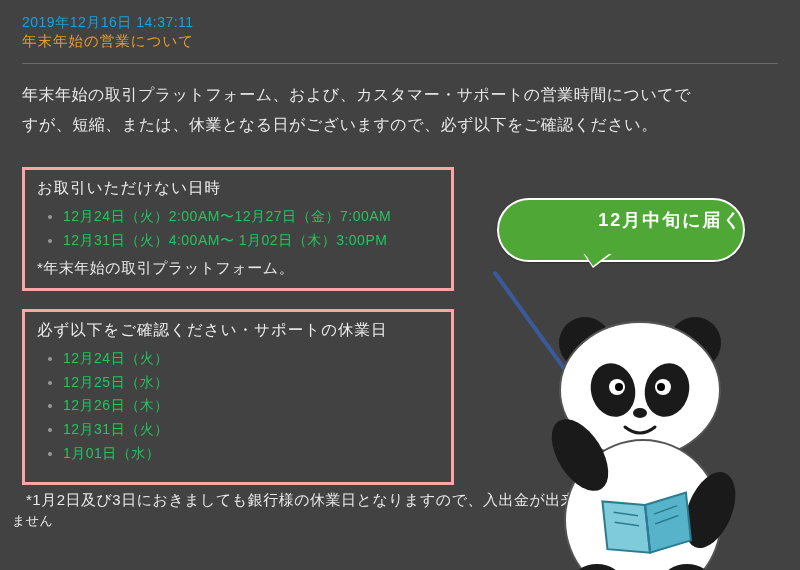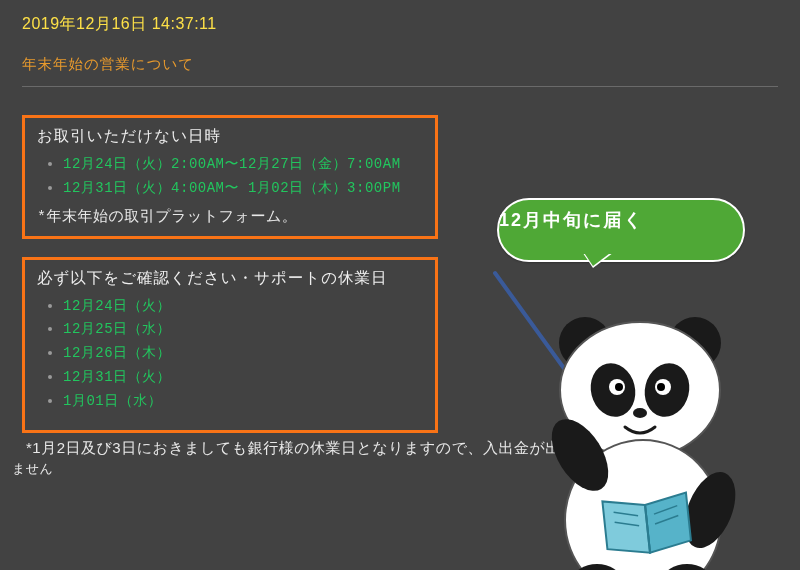--- a/index.html
+++ b/index.html
@@ -5,51 +5,50 @@
   html,body{margin:0;padding:0}
   body{
     width:800px;height:570px;
     background:#424242;
     font-family:"Hiragino Kaku Gothic ProN","Yu Gothic",Meiryo,sans-serif;
     color:#e8e8e8;
     position:relative;
     overflow:hidden;
   }
   .page{padding:14px 22px 0 22px}
-  .timestamp{color:#fde047;font-size:16px;letter-spacing:0.5px}
-  .title{color:#e89a2d;font-size:14.5px;margin-top:20px;letter-spacing:1px}
+  .timestamp{color:#0ea5e9;font-size:14px;letter-spacing:0.5px}
+  .title{color:#e89a2d;font-size:14.5px;margin-top:0;letter-spacing:1px}
   .hr{border:none;border-top:1px solid #6a6a6a;margin:12px 0 16px 0}
   .intro{font-size:16px;line-height:1.85;letter-spacing:0.5px;max-width:680px}
   .red-box{
-    border:3px solid #f97316;
+    border:3px solid #fca5a5;
     width:394px;
-    padding:8px 4px 10px 12px;
+    padding:8px 20px 10px 12px;
     margin-top:28px;
-    font-family:Liberation Mono, monospace;
   }
   .box-head{font-size:15.5px;letter-spacing:1px;margin-bottom:6px;color:#eee}
   ul{margin:4px 0 6px 0;padding-left:26px}
   li{color:#22c55e;font-size:14px;line-height:1.7;letter-spacing:0.5px}
   li::marker{color:#9a9a9a}
   .box-note{font-size:15px;letter-spacing:0.5px;margin-top:6px}
   .after-note1{font-size:15px;margin:6px 0 0 4px;letter-spacing:0.5px}
   .after-note2{font-size:13px;margin:2px -10px 0 -10px;letter-spacing:0.5px}
 
   
   .bubble{
     position:absolute;
     left:497px;top:198px;
     width:248px;height:64px;
     background:#4fa836;
     border:2px solid #fff;
     border-radius:34px;
     color:#fff;
     font-weight:bold;
     font-size:18px;
-    text-align:left;
+    text-align:right;
     line-height:1.35;
     padding-top:8px;
     letter-spacing:2px;
     box-shadow:0 1px 2px rgba(0,0,0,.25);
     box-sizing:border-box;
   }
   .bubble:after{
     content:"";
     position:absolute;
     left:82px;bottom:-18px;
@@ -70,20 +69,21 @@
   .panda{position:absolute;left:525px;top:295px;width:260px;height:300px}
   .panda svg{overflow:visible}
 </style>
 </head>
 <body>
 
 <div class="page">
   <div class="timestamp">2019年12月16日 14:37:11</div>
   <div class="title">年末年始の営業について</div>
   <hr class="hr">
+  <div class="intro">年末年始の取引プラットフォーム、および、カスタマー・サポートの営業時間についてですが、短縮、または、休業となる日がございますので、必ず以下をご確認ください。</div>
 
   <div class="red-box">
     <div class="box-head">お取引いただけない日時</div>
     <ul>
       <li>12月24日（火）2:00AM〜12月27日（金）7:00AM</li>
       <li>12月31日（火）4:00AM〜  1月02日（木）3:00PM</li>
     </ul>
     <div class="box-note">*年末年始の取引プラットフォーム。</div>
   </div>
 

